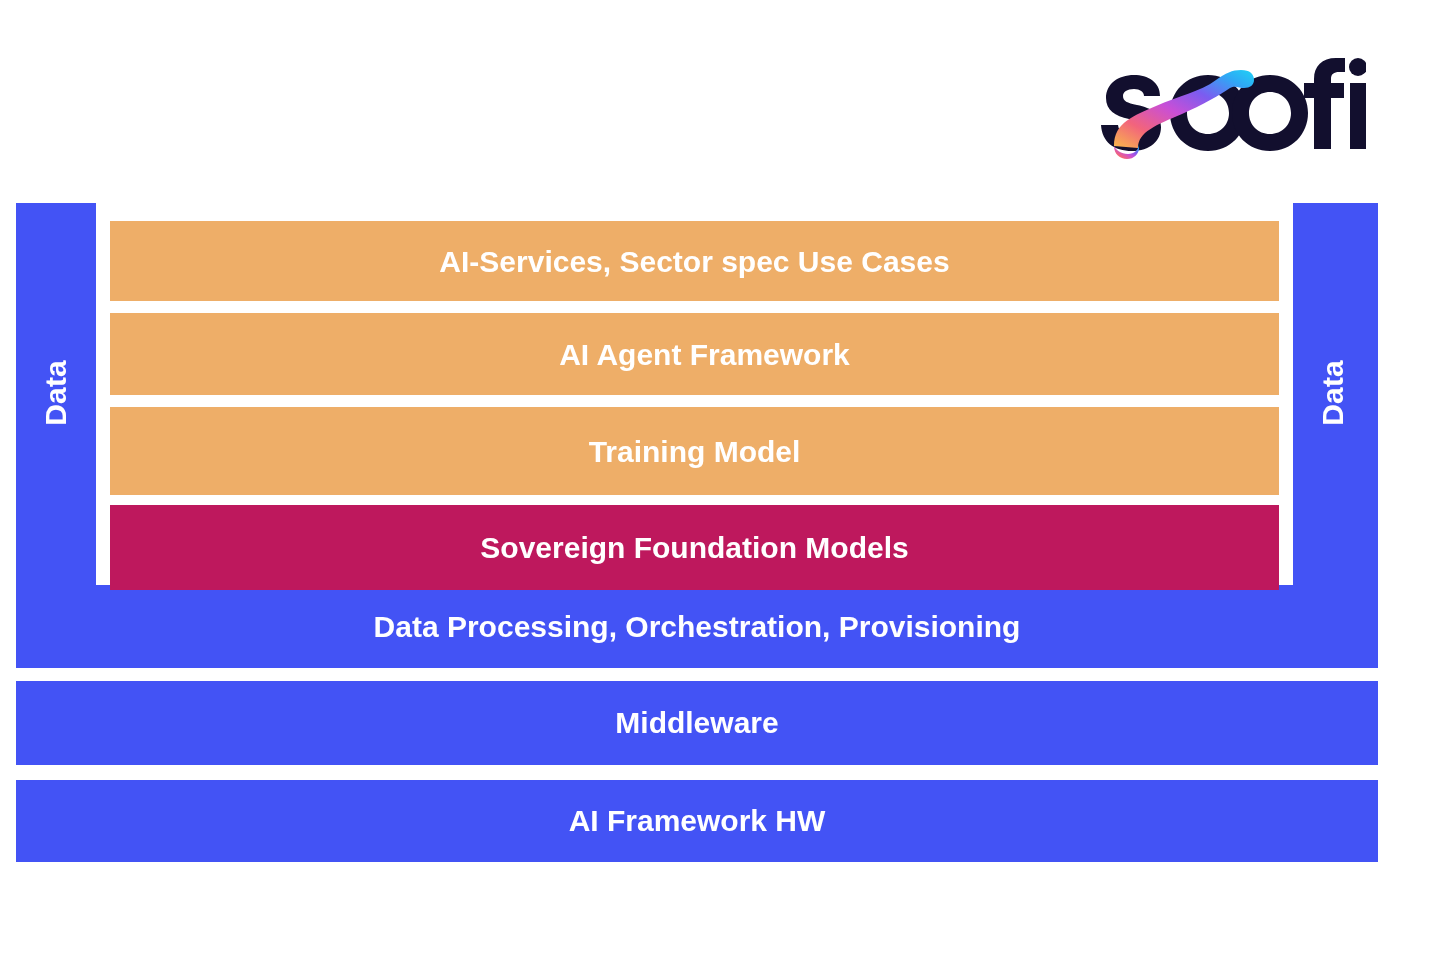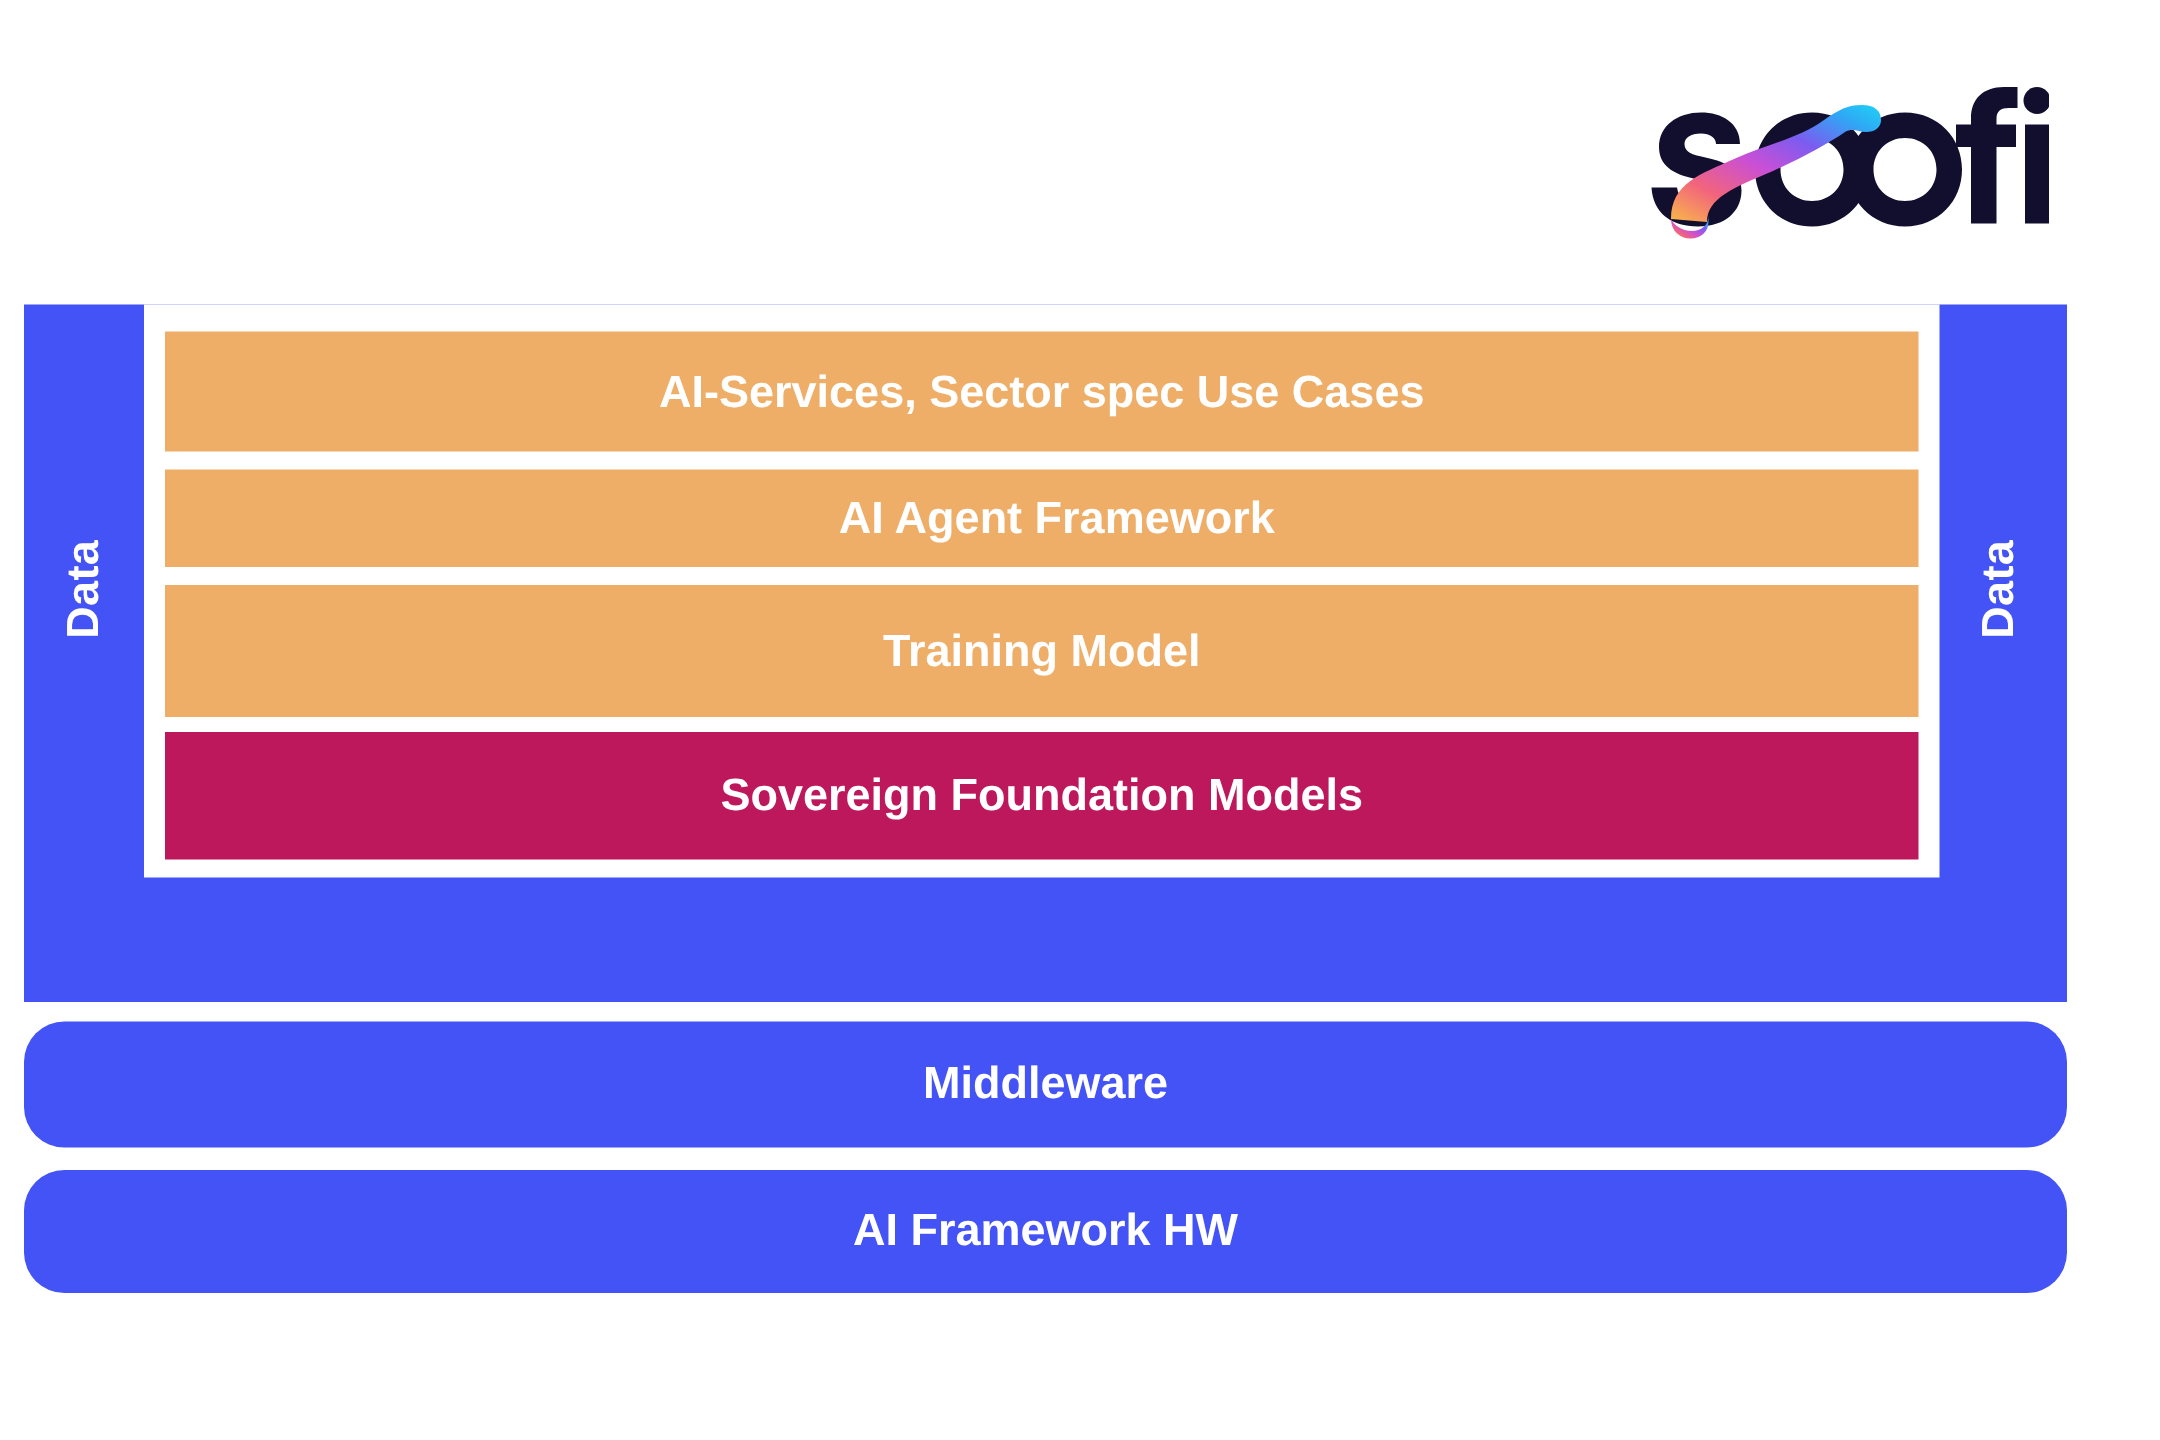--- a/index.html
+++ b/index.html
@@ -81,21 +81,21 @@
     color: #ffffff;
     font-weight: 700;
     text-align: center;
     line-height: 1.1;
   }
 
   .bar.orange  { background: #EEAE68; }
   .bar.magenta { background: #be185d; }
 
   .bar-1 { height: 80px;  margin-top: 16px;  font-size: 30px; }
-  .bar-2 { height: 65px;  margin-top: 12px; font-size: 30px; padding-left: 20px; }
+  .bar-2 { height: 82px;  margin-top: 12px; font-size: 30px; padding-left: 20px; }
   .bar-3 { height: 88px;  margin-top: 12px; font-size: 30px; }
   .bar-4 { height: 85px;  margin-top: 10px; font-size: 30px; }
 
   
   .container-caption {
     position: absolute;
     left: 0;
     top: 382px;
     width: 1362px;
     height: 83px;
@@ -114,21 +114,20 @@
     left: 16px;
     width: 1362px;
     background: #4353F5;
     display: flex;
     align-items: center;
     justify-content: center;
     color: #ffffff;
     font-size: 30px;
     font-weight: 700;
     text-align: center;
-    border-radius: 27px;
   }
   .base-bar.middleware { top: 681px; height: 84px; }
   .base-bar.hardware   { top: 780px; height: 82px; }
 </style>
 </head>
 <body>
 
 <div class="page">
 
   <div class="logo">
@@ -190,20 +189,23 @@
         <span>AI Agent Framework</span>
       </div>
       <div class="bar orange bar-3">
         <span>Training Model</span>
       </div>
       <div class="bar magenta bar-4">
         <span>Sovereign Foundation Models</span>
       </div>
     </div>
 
+    <div class="container-caption">
+      <span>Data Processing, Orchestration, Provisioning</span>
+    </div>
   </div>
 
   <div class="base-bar middleware">
     <span>Middleware</span>
   </div>
 
   <div class="base-bar hardware">
     <span>AI Framework HW</span>
   </div>
 

